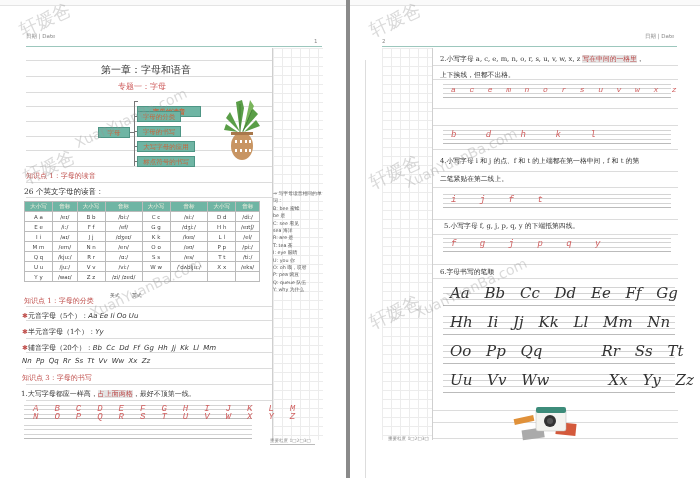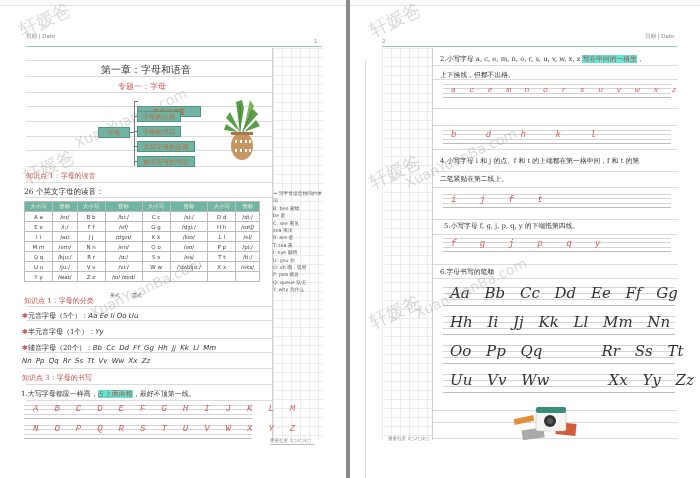--- a/index.html
+++ b/index.html
@@ -24,21 +24,21 @@
       background-color: #fff;
       background-image:
         linear-gradient(#ececec 1px, transparent 1px),
         linear-gradient(90deg, #ececec 1px, transparent 1px);
       background-size: 9px 9px;
     }
     .line { position: absolute; height: 1px; background: #dcdcdc; }
     .vline { position: absolute; width: 1px; background: #cfcfcf; }
     .txt { position: absolute; white-space: nowrap; color: #333; font-size: 7px; font-family: "DejaVu Serif", serif; }
     .red { color: #c0504d; }
-    .hl { background: #5eead4; color: #b44; }
+    .hl { background: #e5e5e5; color: #b44; }
     .title { font-size: 10px; color: #333; }
     .subtitle { font-size: 8px; color: #c55; }
     .mm-box {
       position: absolute; background: #6fb5a4; border: 1px solid #4e9585;
       color: #c9643c; font-size: 6.5px; text-align: center; line-height: 10px; height: 11px;
       font-family: "DejaVu Serif", serif;
     }
     .mm-line { position: absolute; background: #777; }
     table.alpha {
       position: absolute; border-collapse: collapse; font-size: 5.5px; color: #444;
@@ -268,21 +268,21 @@
       <div class="l b" style="top:13px;"></div>
   </div>
   <span class="redletters" style="left:33px;top:404px;">A B C D E F G H I J K L M</span>
 
   <div class="fourline" style="left:24px;top:425px;width:228px;height:14px;">
     <div class="l" style="top:0;"></div>
       <div class="l" style="top:4px;"></div>
       <div class="l" style="top:9px;"></div>
       <div class="l b" style="top:13px;"></div>
   </div>
-  <span class="redletters" style="left:33px;top:424px;">N O P Q R S T U V W X Y Z</span>
+  <span class="redletters" style="left:33px;top:412px;">N O P Q R S T U V W X Y Z</span>
 
   <span class="imp" style="left:270px;top:438px;">重要程度 1□2□3□</span>
   <div class="hrule-teal" style="left:270px;top:444px;width:45px;background:#bbb;"></div>
 
   <span class="watermark" style="left:18px;top:8px;">轩媛爸</span>
   <span class="watermark" style="left:22px;top:155px;">轩媛爸</span>
   <span class="watermark" style="left:70px;top:110px;font-size:14px;">XuanYuanBa.com</span>
   <span class="watermark" style="left:85px;top:280px;font-size:14px;">XuanYuanBa.com</span>
 </div>
 

